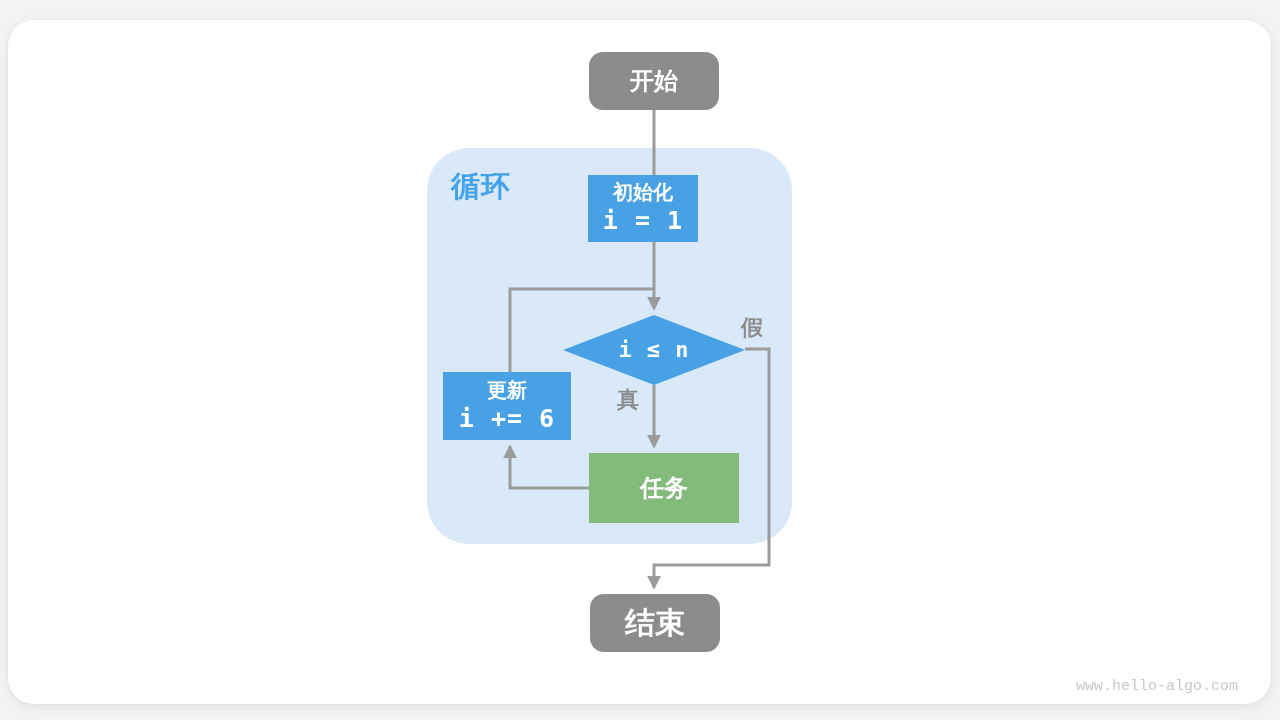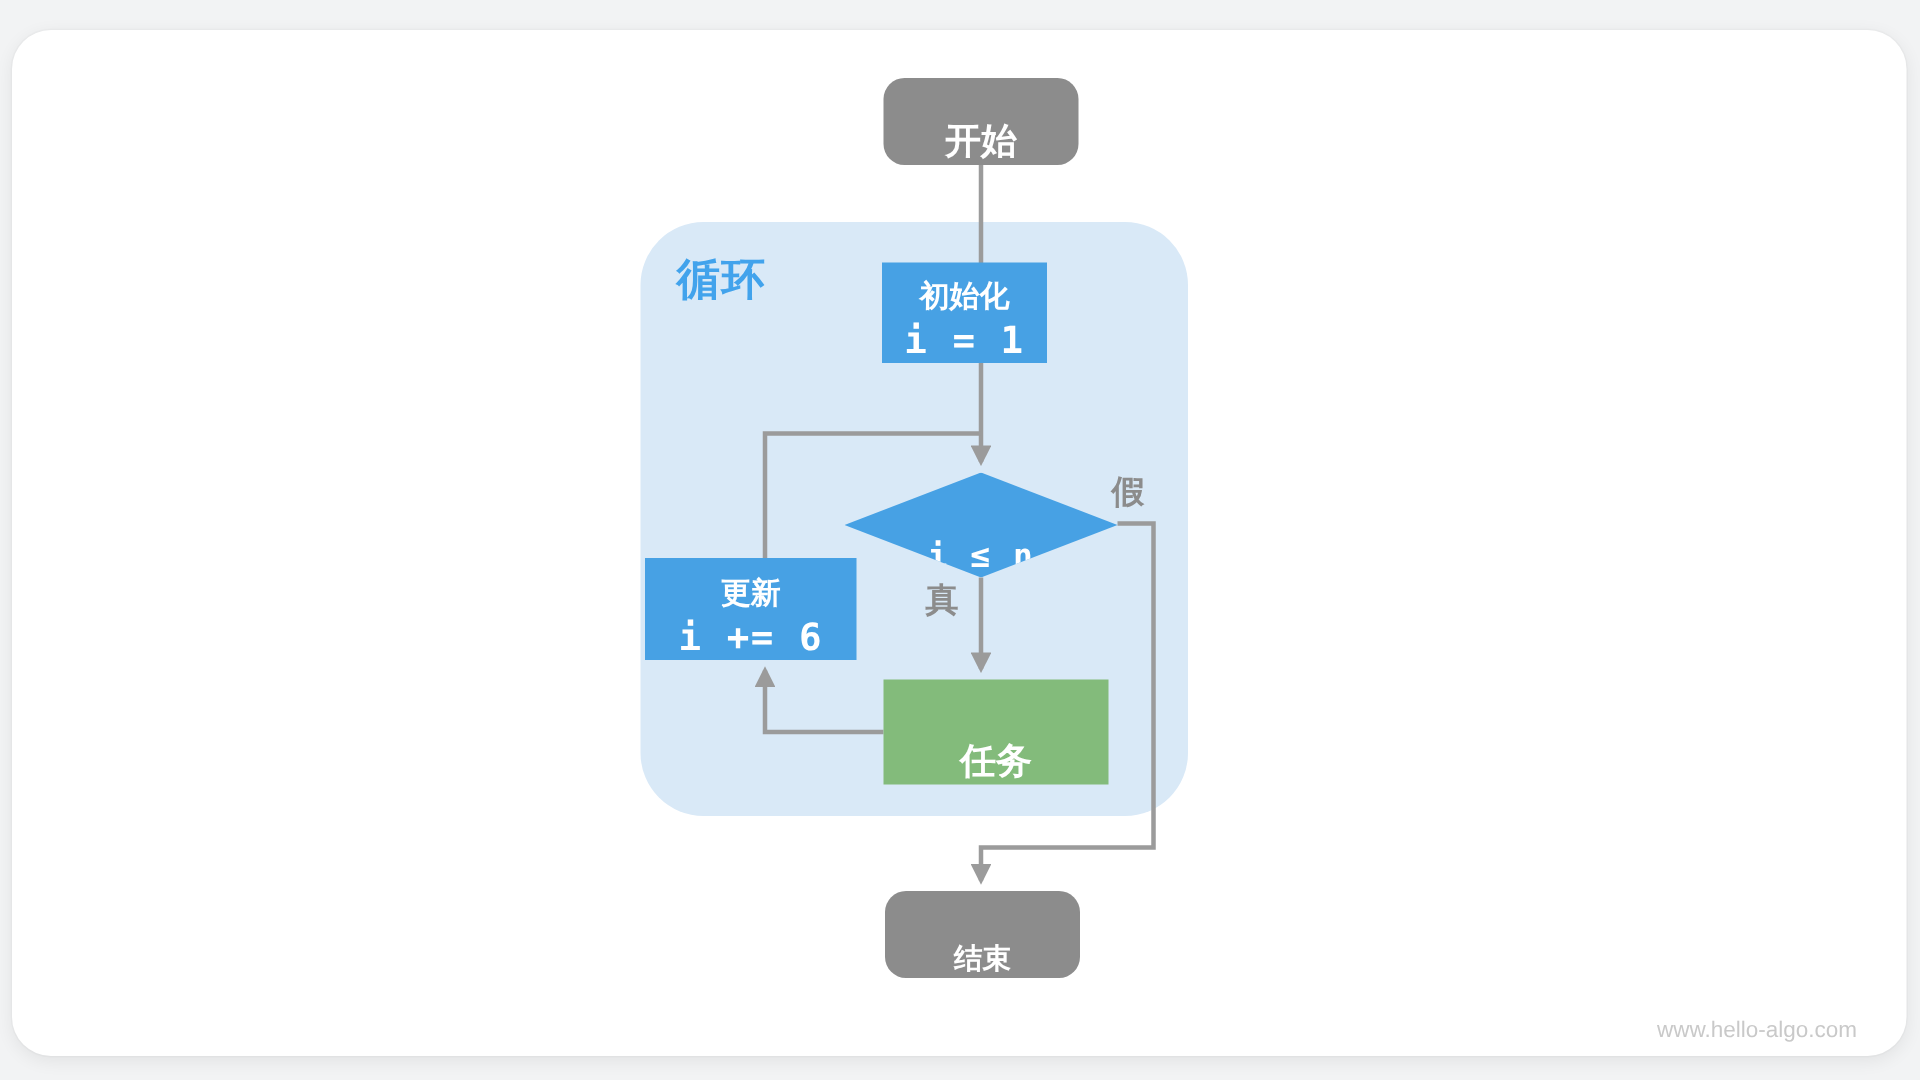--- a/index.html
+++ b/index.html
@@ -33,44 +33,44 @@
   .loop-container{
     position:absolute;left:427px;top:148px;width:365px;height:396px;
     background:var(--loop-bg);border-radius:42px;
   }
   .loop-label{
     position:absolute;left:451px;top:167px;
     color:var(--loop-label);font-size:29px;font-weight:bold;letter-spacing:1px;
   }
   .node{
     position:absolute;display:flex;flex-direction:column;
-    align-items:center;justify-content:flex-end;
+    align-items:center;justify-content:center;
     color:#FFFFFF;text-align:center;line-height:1.25;
   }
   .node-start{left:589px;top:52px;width:130px;height:58px;background:var(--node-gray);border-radius:14px;font-size:24px;font-weight:600;}
-  .node-end{left:590px;top:594px;width:130px;height:58px;background:var(--node-gray);border-radius:14px;font-size:19px;font-weight:600;}
+  .node-end{left:590px;top:594px;width:130px;height:58px;background:var(--node-gray);border-radius:14px;font-size:30px;font-weight:600;}
   .node-init{left:588px;top:175px;width:110px;height:67px;background:var(--node-blue);font-size:20px;font-weight:600;}
-  .node-update{left:430px;top:372px;width:141px;height:68px;background:var(--node-blue);font-size:20px;font-weight:600;}
+  .node-update{left:443px;top:372px;width:128px;height:68px;background:var(--node-blue);font-size:20px;font-weight:600;}
   .node-task{left:589px;top:453px;width:150px;height:70px;background:var(--node-green);font-size:24px;font-weight:600;}
   .node-diamond{
     left:563px;top:315px;width:182px;height:70px;background:var(--node-blue);
     clip-path:polygon(50% 0, 100% 50%, 50% 100%, 0 50%);
     font-size:22px;font-weight:bold;
   }
   .code{font-family:"DejaVu Sans Mono", monospace;font-weight:bold;font-size:25px;letter-spacing:1px;}
   .edge-label{
     position:absolute;color:var(--edge-label);
     font-size:22px;font-weight:bold;
   }
   .edge-label-false{left:741px;top:313px;}
   .edge-label-true{left:617px;top:385px;}
   .watermark{
     position:absolute;right:42px;top:678px;
     color:var(--watermark);
-    font-family:Liberation Sans, sans-serif;font-size:15px;text-align:center;
+    font-family:Liberation Mono, monospace;font-size:15px;text-align:center;
   }
 </style>
 </head>
 <body>
 
 <div class="stage">
 
   <div class="card"></div>
 
   <div class="loop-container"></div>

